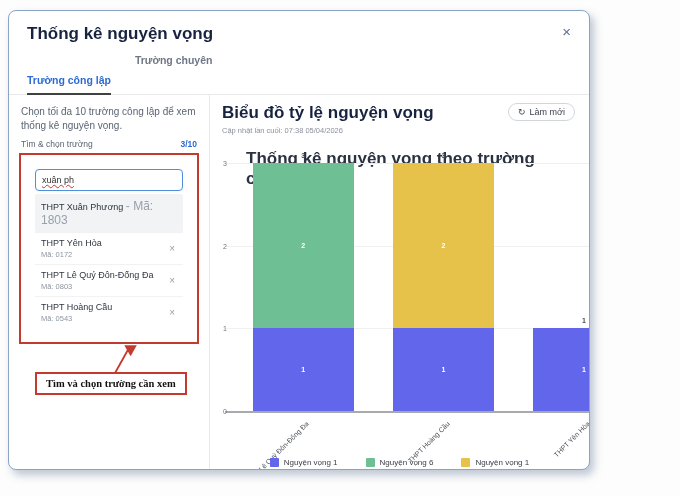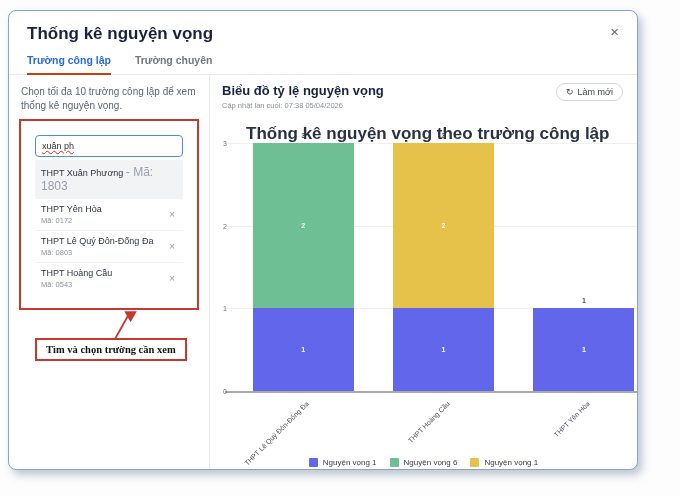--- a/index.html
+++ b/index.html
@@ -1,28 +1,28 @@
 <!DOCTYPE html>
 <html><head>
 <meta charset="utf-8">
 <style>
   * { margin:0; padding:0; box-sizing:border-box; }
   html,body { width:680px; height:496px; overflow:hidden; background:#fdfdfd;
               font-family:"Liberation Sans", sans-serif; }
-  .modal { position:absolute; left:8px; top:10px; width:630px; height:460px;
+  .modal { position:absolute; left:8px; top:10px; width:582px; height:460px;
            background:#fff; border:1.5px solid #8aa4c4; border-radius:8px;
            box-shadow:4px 5px 9px rgba(110,130,160,.45); display:flex; flex-direction:column; overflow:hidden; }
   .modal-header { padding:13px 18px 0 18px; }
   .title-row { display:flex; align-items:flex-start; }
   .modal-title { font-size:17px; font-weight:bold; color:#17233f; }
   .close-btn { margin-left:auto; color:#5f7093; font-size:15px; line-height:15px; cursor:pointer; }
   .tabs-bar { display:flex; gap:24px; margin-top:10px; border-bottom:1px solid #e8e9eb;
               margin-left:-18px; margin-right:-18px; padding-left:18px; }
   .tab { font-size:10.5px; font-weight:bold; padding-bottom:7px; color:#6f7785; cursor:pointer; }
-  .tab.active { color:#2a6bd4; border-bottom:2px solid #c2410c; margin-bottom:-1px; }
+  .tab.active { color:#2a6bd4; border-bottom:2px solid #404040; margin-bottom:-1px;margin-top:20px; }
   .modal-body { flex:1; display:flex; min-height:0; }
 
   
   .sidebar { width:201px; border-right:1px solid #e8e9eb; padding:8px 10px; position:relative; }
   .instruction { font-size:10px; color:#5a6472; line-height:1.35; margin:2px 0 7px 2px; }
   .search-label-row { display:flex; justify-content:space-between; font-size:8.5px; color:#5a6472; margin:0 2px 4px 2px; }
   .count-badge { color:#2a6bd4; font-weight:bold; }
   .red-box { border:2px solid #c23b2e; padding:14px; }
   .search-box { border:1px solid #4d8fdb; border-radius:4px; background:#fff; padding:5px 6px;
                 font-size:9px; color:#333; }
@@ -36,35 +36,35 @@
   .remove-x { color:#9aa1ac; font-size:10px; cursor:pointer; padding:0 2px; }
   .annot-zone { position:relative; height:70px; }
   .annot-arrow { position:absolute; left:0; top:0; overflow:visible; }
   .annot-label { position:absolute; left:16px; top:28px; border:2.5px solid #c23b2e; background:#fff;
                  padding:4px 9px; font-family:"Liberation Serif", serif; font-weight:bold;
                  font-size:10.5px; color:#121212; white-space:nowrap; }
 
   
   .main { flex:1; position:relative; padding:8px 14px 0 12px; }
   .main-header { display:flex; justify-content:space-between; align-items:flex-start; }
-  .chart-heading { font-size:13px; font-weight:bold; color:#17233f; }
+  .chart-heading { font-size:17px; font-weight:bold; color:#17233f; }
   .chart-updated { font-size:7.5px; color:#8a909b; margin-top:3px; }
   .refresh-btn { display:flex; align-items:center; gap:4px; border:1px solid #d2d6db; border-radius:12px;
                  background:#fff; padding:3px 9px; font-size:9px; color:#3c4250; cursor:pointer; }
   .refresh-icon { font-size:9px; color:#3c4250; }
   .chart-title { margin:14px 0 0 24px; font-size:17px; font-weight:bold; color:#2a3140; }
   .chart { position:absolute; left:0; right:0; top:50px; bottom:2px; }
   .gridline { position:absolute; }
   .ytick { position:absolute; font-size:7px; color:#70757d; transform:translateY(-50%); text-align:right; width:16px; }
   .bar-seg { position:absolute; display:flex; align-items:center; justify-content:center; }
   .seg-label { font-size:7px; font-weight:bold; color:#fff; }
   .total-label { position:absolute; font-size:7px; font-weight:bold; color:#4a4f57; text-align:center; }
   .xlabel { position:absolute; width:140px; text-align:right; font-size:7px; color:#4a4f57;
             transform:rotate(-45deg); transform-origin:100% 0; white-space:nowrap; }
-  .legend { position:absolute; bottom:0; left:0; right:0; display:flex; justify-content:center; gap:13px; }
+  .legend { position:absolute; bottom:0; left:0; right:0; display:flex; justify-content:center; gap:28px; }
   .legend-item { display:flex; align-items:center; gap:5px; cursor:pointer; }
   .legend-swatch { width:9px; height:9px; border-radius:1px; }
   .legend-text { font-size:8px; color:#3b4049; }
 </style>
 </head>
 <body>
 
 <div class="modal">
   <div class="modal-header">
     <div class="title-row">
@@ -73,20 +73,24 @@
     </div>
     <div class="tabs-bar">
       <div class="tab active">Trường công lập</div>
       <div class="tab">Trường chuyên</div>
     </div>
   </div>
 
   <div class="modal-body">
     <div class="sidebar">
       <div class="instruction">Chọn tối đa 10 trường công lập để xem thống kê nguyện vọng.</div>
+      <div class="search-label-row">
+        <span>Tìm &amp; chọn trường</span>
+        <span class="count-badge">3/10</span>
+      </div>
       <div class="red-box">
         <div class="search-box">
           <span>xuân ph</span>
         </div>
         <div class="suggestion">
           <span>THPT Xuân Phương</span>
           <span class="code">- Mã: 1803</span>
         </div>
         <div class="school-item">
           <div class="info">

